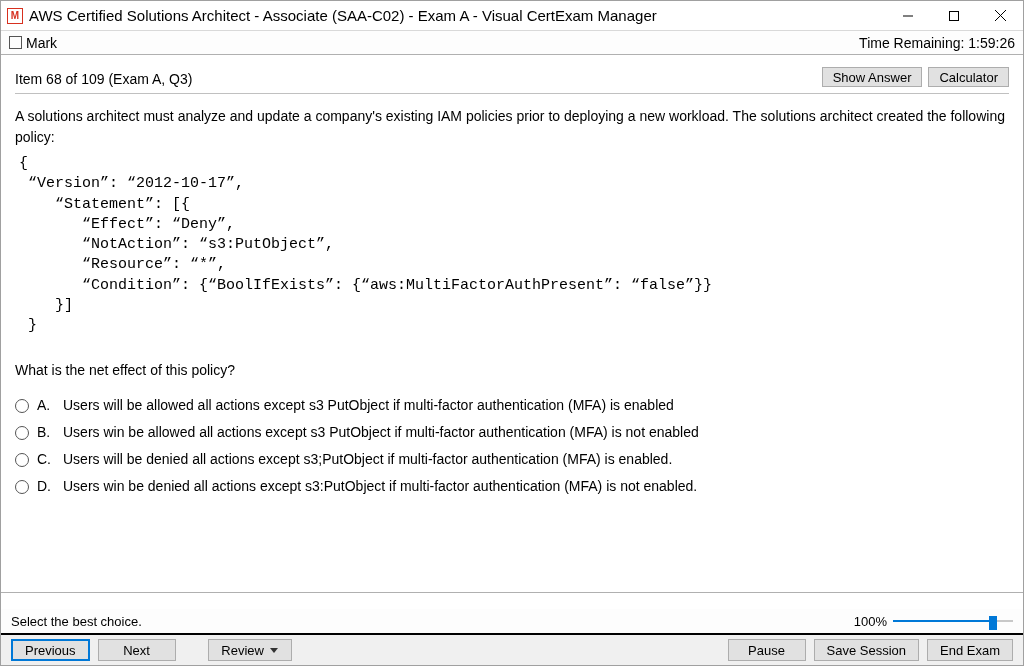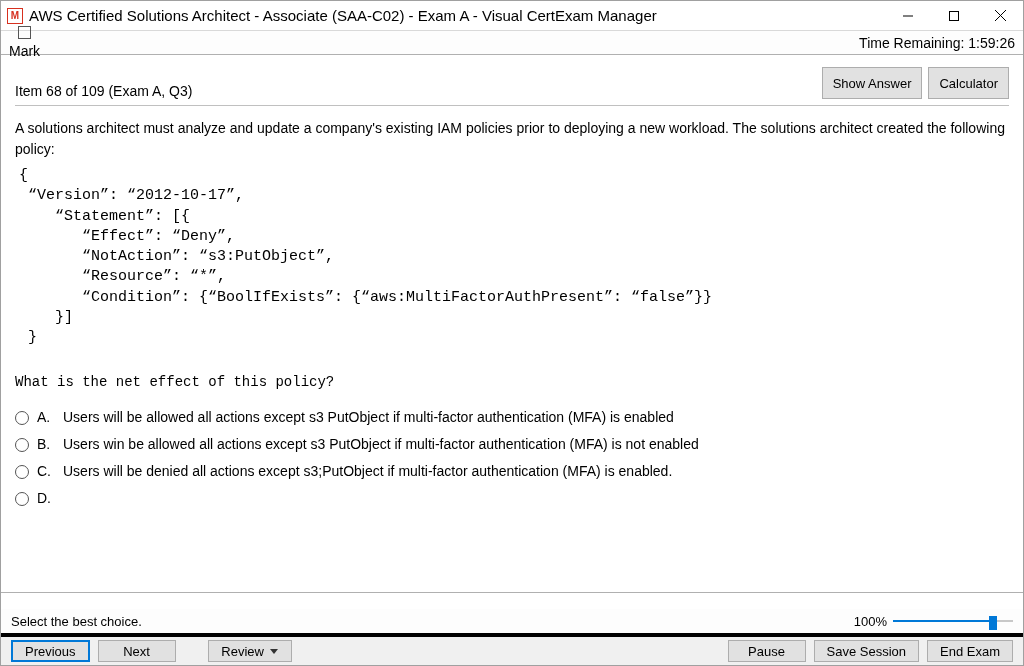--- a/index.html
+++ b/index.html
@@ -8,49 +8,49 @@
   
   .titlebar { height: 30px; display: flex; align-items: center; border-bottom: 1px solid #d9d9d9; padding-left: 6px; }
   .titlebar .app-icon { width: 16px; height: 16px; background: #fff; border: 1px solid #d7301f; color: #d7301f; font-size: 10px; font-weight: bold; display: flex; align-items: center; justify-content: center; margin-right: 6px; }
   .titlebar .title { flex: 1; font-size: 15px; }
   .win-controls { display: flex; height: 100%; }
   .win-btn { width: 46px; height: 100%; display: flex; align-items: center; justify-content: center; font-size: 13px; }
   .win-btn svg { width: 10px; height: 10px; }
   .win-btn.close svg { width: 11px; height: 11px; }
   
   .markbar { height: 24px; display: flex; align-items: center; border-bottom: 1px solid #b0b0b0; padding: 0 8px; background: #fdfdfd; }
-  .markbar .mark-left { display: flex; align-items: center; gap: 4px; font-size: 14px; flex-direction: column; }
+  .markbar .mark-left { display: flex; align-items: center; gap: 4px; font-size: 14px; }
   .markbar .mark-checkbox { width: 13px; height: 13px; border: 1px solid #555; }
   .markbar .spacer { flex: 1; }
   .markbar .time { font-size: 14px; }
   
   .content { flex: 1; padding: 12px 14px 0 14px; overflow: hidden; display: flex; flex-direction: column; }
   .content-header { display: flex; align-items: flex-end; margin-bottom: 6px; }
   .item-label { font-size: 14px; flex: 1; }
   .hdr-btns { display: flex; gap: 6px; }
-  .std-btn { background: #e1e1e1; border: 1px solid #adadad; padding: 2px 10px; font-size: 13px; height: 32px; display: flex; align-items: center; }
+  .std-btn { background: #e1e1e1; border: 1px solid #adadad; padding: 2px 10px; font-size: 13px; height: 20px; display: flex; align-items: center; }
   .hr { height: 1px; background: #c0c0c0; margin-bottom: 12px; }
   .question-body { flex: 1; font-size: 14px; line-height: 1.5; }
   .q-intro { margin-bottom: 6px; }
   pre.policy { font-family: Consolas, "Courier New", monospace; font-size: 15px; line-height: 1.35; white-space: pre; margin-left: 4px; margin-bottom: 24px; }
-  .q-prompt { margin-bottom: 14px; font-family: Liberation Mono, monospace; }
+  .q-prompt { margin-bottom: 14px; }
   .answers { display: flex; flex-direction: column; gap: 6px; }
   .answer-row { display: flex; align-items: center; gap: 8px; }
   .radio { width: 14px; height: 14px; border: 1px solid #555; border-radius: 50%; flex-shrink: 0; }
   .ans-letter { width: 18px; }
   
   .footer { border-top: 1px solid #b0b0b0; }
   .footer-row1 { height: 24px; display: flex; align-items: center; padding: 0 10px; font-size: 13px; background: #fdfdfd; margin-top: 16px; }
   .footer-row1 .spacer { flex: 1; }
   .progress-pct { margin-right: 6px; }
   .progress-bar { width: 120px; height: 14px; position: relative; }
   .progress-track { position: absolute; top: 6px; left: 0; right: 0; height: 2px; background: #c8c8c8; }
   .progress-fill { position: absolute; top: 6px; left: 0; height: 2px; background: #0078d7; }
   .progress-thumb { position: absolute; top: 2px; width: 8px; height: 14px; background: #0078d7; }
-  .footer-row2 { height: 32px; display: flex; align-items: center; padding: 13px 10px; gap: 8px; border-top: 4px solid #000000; background: #f0f0f0; }
+  .footer-row2 { height: 32px; display: flex; align-items: center; padding: 13px 10px; gap: 8px; border-top: 2px solid #000000; background: #f0f0f0; }
   .footer-row2 .spacer { flex: 1; }
   .btn2 { background: #e1e1e1; border: 1px solid #adadad; height: 22px; display: flex; align-items: center; justify-content: center; font-size: 13px; padding: 0 12px; min-width: 78px; }
   .btn2.primary { border: 2px solid #0078d7; }
   .btn2.review { min-width: 84px; gap: 6px; }
   .tri-down { width: 0; height: 0; border-left: 4px solid transparent; border-right: 4px solid transparent; border-top: 5px solid #333; }
 </style>
 </head>
 <body>
 
 <div class="window">
@@ -122,20 +122,21 @@
           <span>Users win be allowed all actions except s3 PutObject if multi-factor authentication (MFA) is not enabled</span>
         </div>
         <div class="answer-row">
           <div class="radio"></div>
           <span class="ans-letter">C.</span>
           <span>Users will be denied all actions except s3;PutObject if multi-factor authentication (MFA) is enabled.</span>
         </div>
         <div class="answer-row">
           <div class="radio"></div>
           <span class="ans-letter">D.</span>
+          <span>Users win be denied all actions except s3:PutObject if multi-factor authentication (MFA) is not enabled.</span>
         </div>
       </div>
     </div>
   </div>
 
   <div class="footer">
     <div class="footer-row1">
       <span>Select the best choice.</span>
       <div class="spacer"></div>
       <span class="progress-pct">100%</span>

